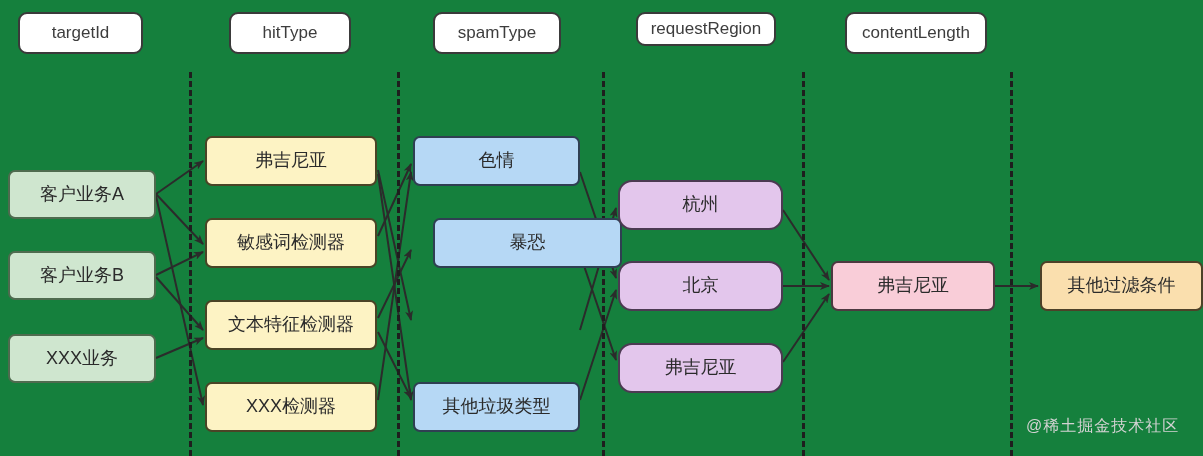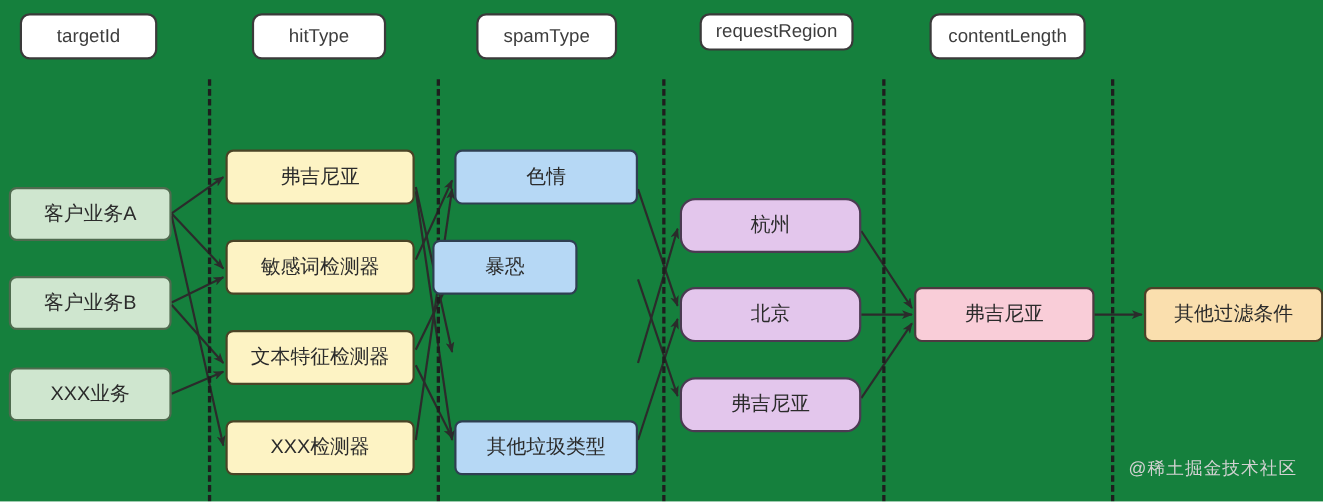--- a/index.html
+++ b/index.html
@@ -123,21 +123,21 @@
   <div class="node n-green" style="left:8px; top:170px; width:148px; height:49px;">客户业务A</div>
   <div class="node n-green" style="left:8px; top:251px; width:148px; height:49px;">客户业务B</div>
   <div class="node n-green" style="left:8px; top:334px; width:148px; height:49px;">XXX业务</div>
 
   <div class="node n-yellow" style="left:205px; top:136px; width:172px; height:50px;">弗吉尼亚</div>
   <div class="node n-yellow" style="left:205px; top:218px; width:172px; height:50px;">敏感词检测器</div>
   <div class="node n-yellow" style="left:205px; top:300px; width:172px; height:50px;">文本特征检测器</div>
   <div class="node n-yellow" style="left:205px; top:382px; width:172px; height:50px;">XXX检测器</div>
 
   <div class="node n-blue" style="left:413px; top:136px; width:167px; height:50px;">色情</div>
-  <div class="node n-blue" style="left:393px; top:218px; width:132px; height:50px;">暴恐</div>
+  <div class="node n-blue" style="left:433px; top:218px; width:189px; height:50px;">暴恐</div>
   <div class="node n-blue" style="left:413px; top:382px; width:167px; height:50px;">其他垃圾类型</div>
 
   <div class="node n-purple" style="left:618px; top:180px; width:165px; height:50px;">杭州</div>
   <div class="node n-purple" style="left:618px; top:261px; width:165px; height:50px;">北京</div>
   <div class="node n-purple" style="left:618px; top:343px; width:165px; height:50px;">弗吉尼亚</div>
 
   <div class="node n-pink" style="left:831px; top:261px; width:164px; height:50px;">弗吉尼亚</div>
 
   <div class="node n-orange" style="left:1040px; top:261px; width:163px; height:50px;">其他过滤条件</div>
 

